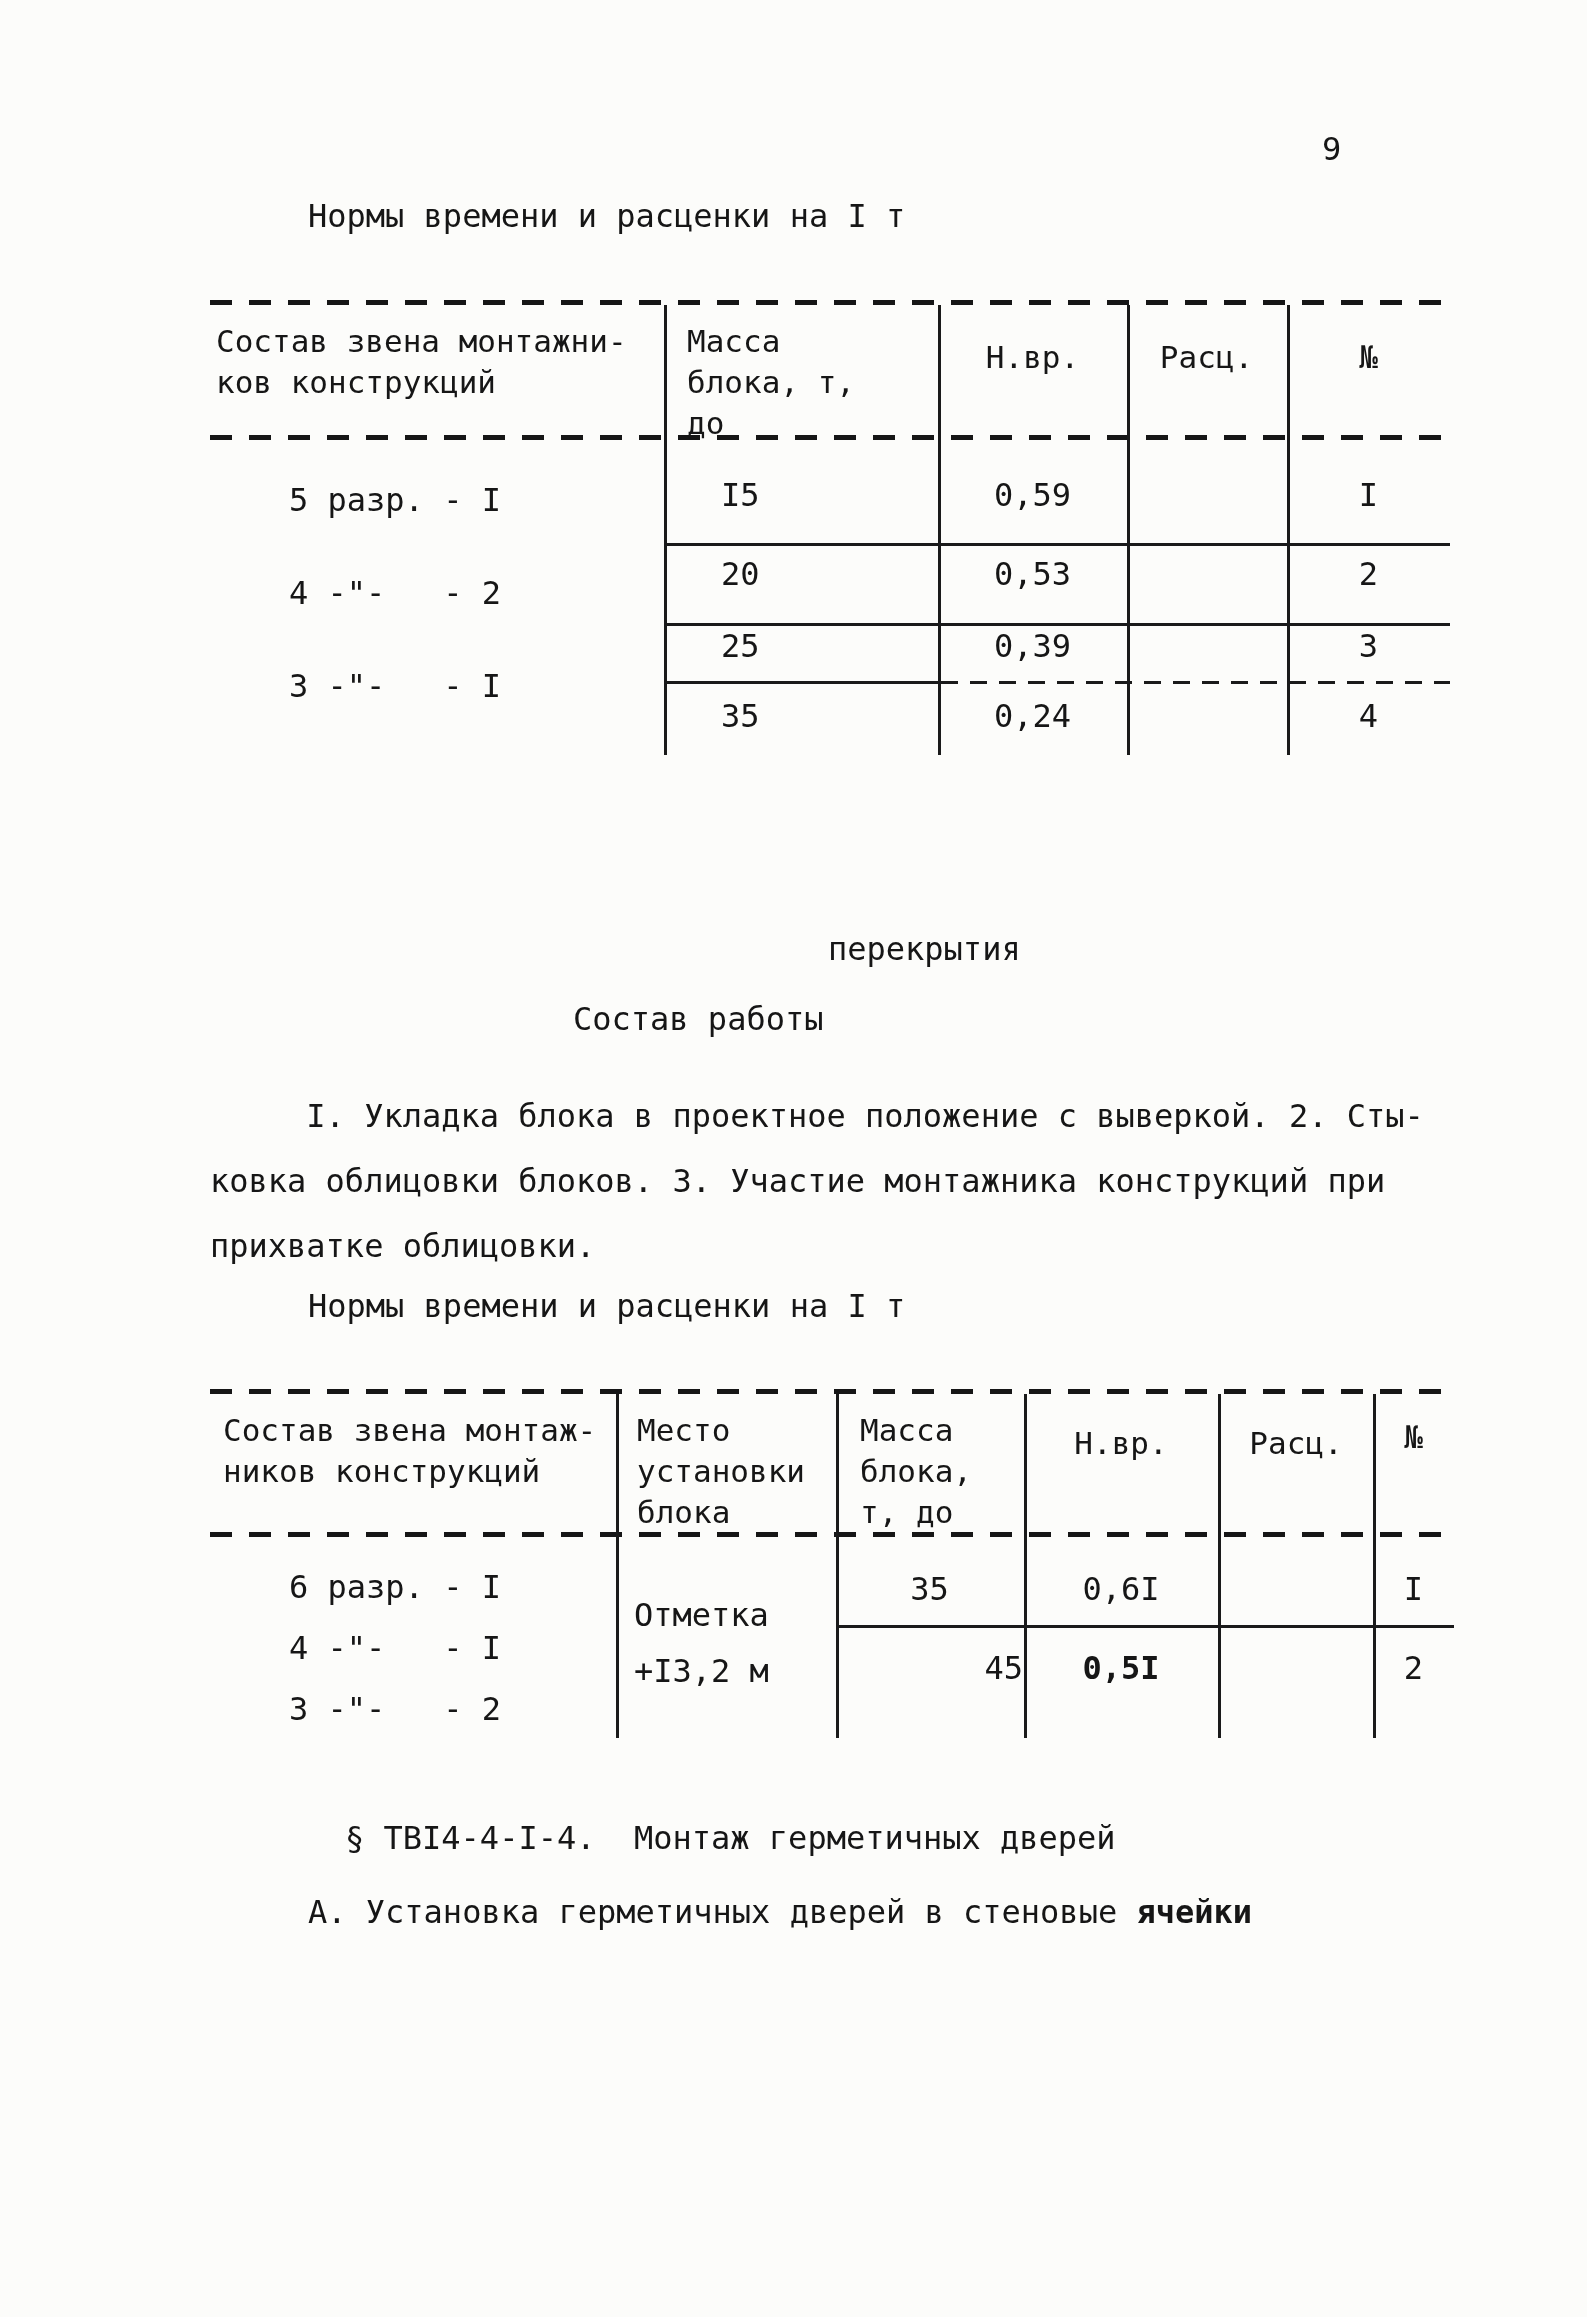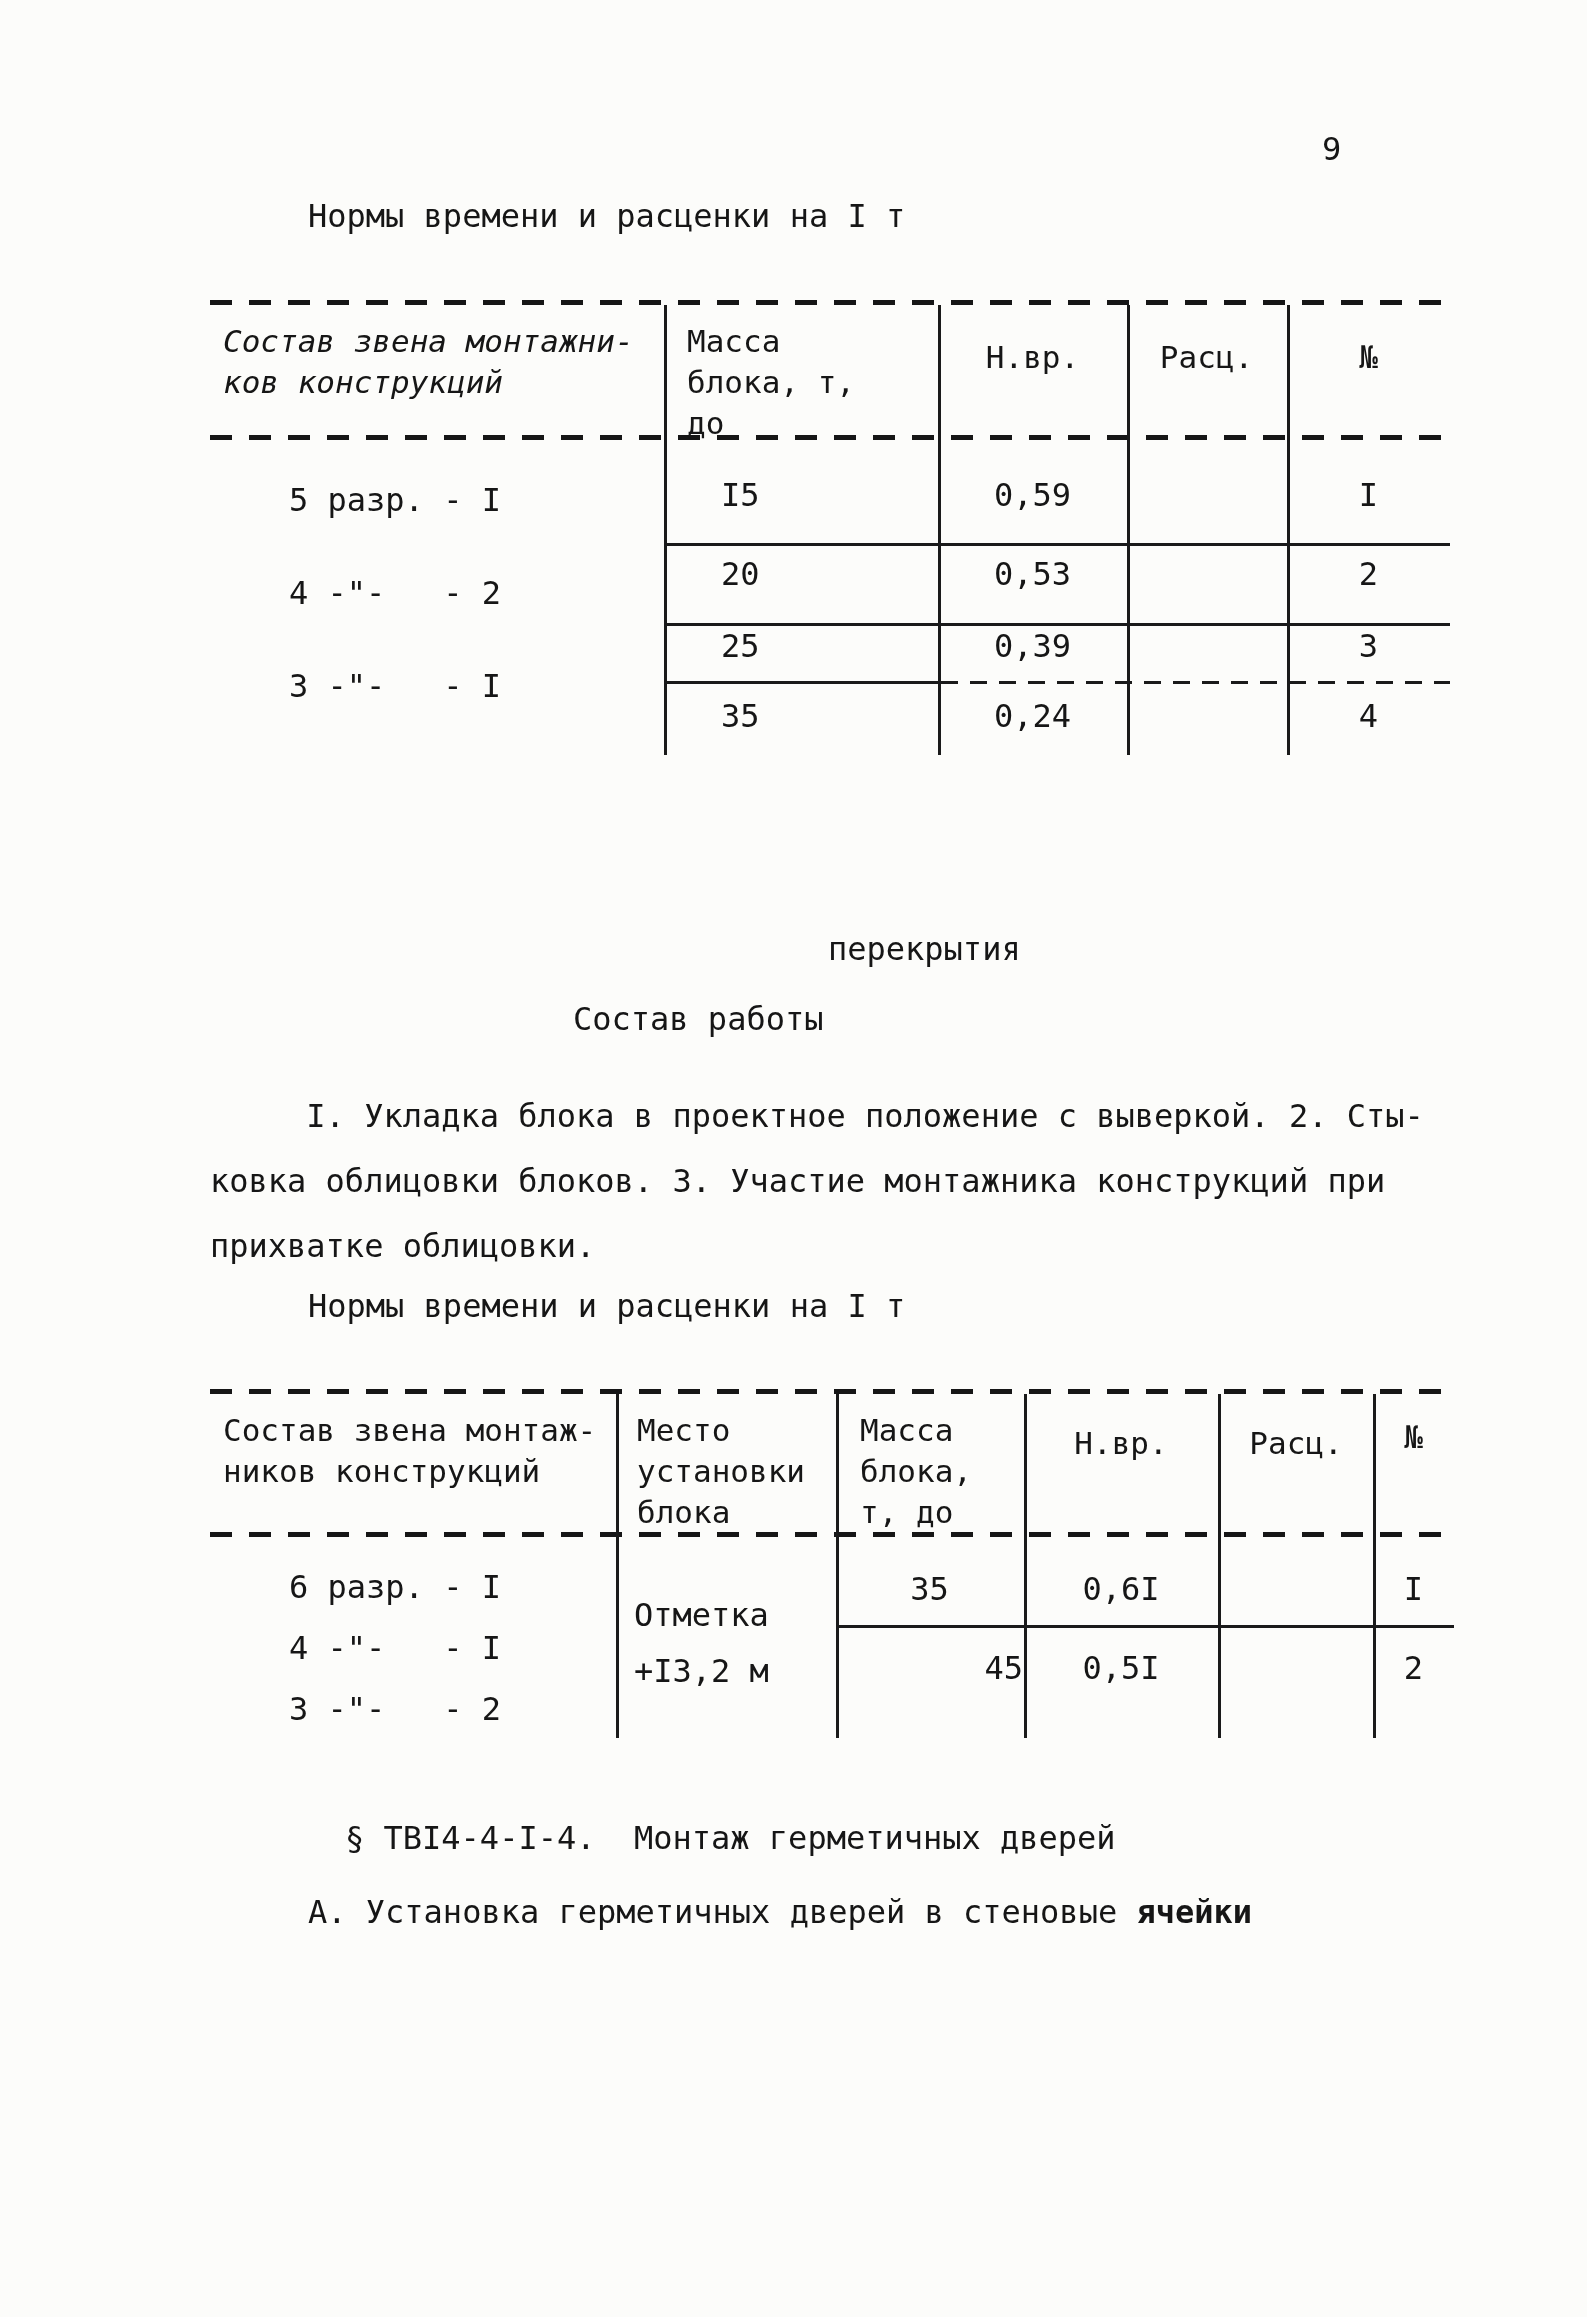--- a/index.html
+++ b/index.html
@@ -52,21 +52,21 @@
   <div class="abs" style="left:210px; top:300px; width:1240px; height:459px;">
 
     <div class="abs dash-h" style="left:0; top:0; width:1240px;"></div>
     <div class="abs dash-h" style="left:0; top:135px; width:1240px;"></div>
 
     <div class="abs vline" style="left:454px; top:4.7px; height:450px;"></div>
     <div class="abs vline" style="left:728px; top:4.7px; height:450px;"></div>
     <div class="abs vline" style="left:917px; top:4.7px; height:450px;"></div>
     <div class="abs vline" style="left:1077px; top:4.7px; height:450px;"></div>
 
-    <div class="abs t t-sm pre-line" style="left:13px; top:20.5px; width:433px;font-style:italic;">Состав звена монтажни-
+    <div class="abs t t-sm pre-line" style="left:6px; top:20.5px; width:433px;">Состав звена монтажни-
 ков конструкций</div>
     <div class="abs t t-sm pre-line" style="left:477px; top:20.5px; width:242px;">Масса
 блока, т,
 до</div>
     <div class="abs t t-sm center" style="left:728px; top:37px; width:189px;">Н.вр.</div>
     <div class="abs t t-sm center" style="left:917px; top:37px; width:159px;">Расц.</div>
     <div class="abs t t-sm center" style="left:1077px; top:37px; width:163px;">№</div>
 
     <div class="abs t crew1" style="left:79px; top:154px;">5 разр. - I
 4 -"-   - 2
@@ -139,21 +139,21 @@
 +I3,2 м</div>
 
     <div class="abs solid-h" style="left:626px; top:236px; width:618px;"></div>
 
     <div class="abs t center" style="left:626px; top:180px; width:187px;">35</div>
     <div class="abs t center" style="left:814px; top:180px; width:194px;">0,6I</div>
     <div class="abs t center" style="left:1008px; top:180px; width:156px;"></div>
     <div class="abs t center" style="left:1163px; top:180px; width:81px;">I</div>
 
     <div class="abs t center" style="left:626px; top:259px; width:187px;text-align:right;">45</div>
-    <div class="abs t center" style="left:814px; top:259px; width:194px;">0,5I</div>
+    <div class="abs t center" style="left:814px; top:259px; width:194px;font-weight:bold;">0,5I</div>
     <div class="abs t center" style="left:1008px; top:259px; width:156px;"></div>
     <div class="abs t center" style="left:1163px; top:259px; width:81px;">2</div>
   </div>
 
   <div class="abs t" style="left:345px; top:1818px;">§ ТВI4-4-I-4.  Монтаж герметичных дверей</div>
 
   <div class="abs t" style="left:308px; top:1892px;"><span>А. Установка герметичных дверей в стеновые </span><span class="bold">ячейки</span></div>
 
 
 </div>

